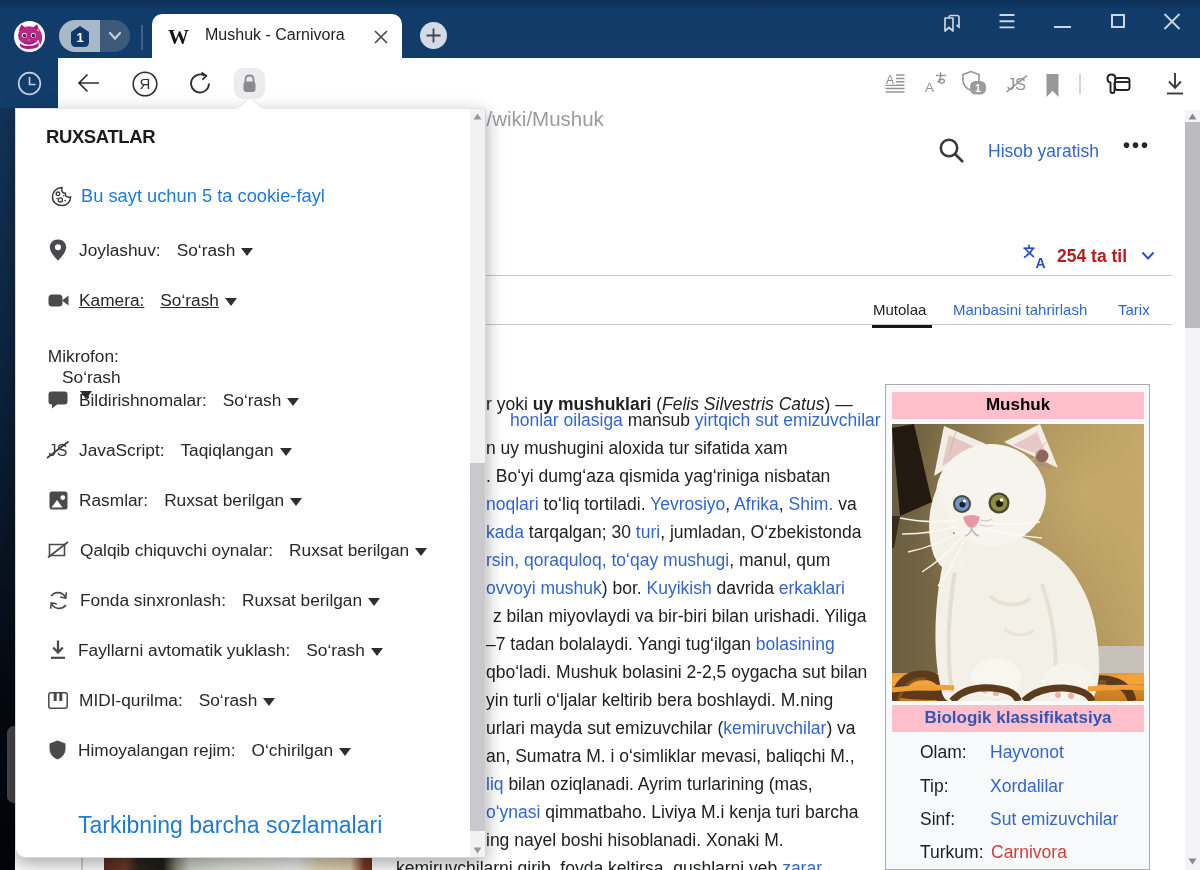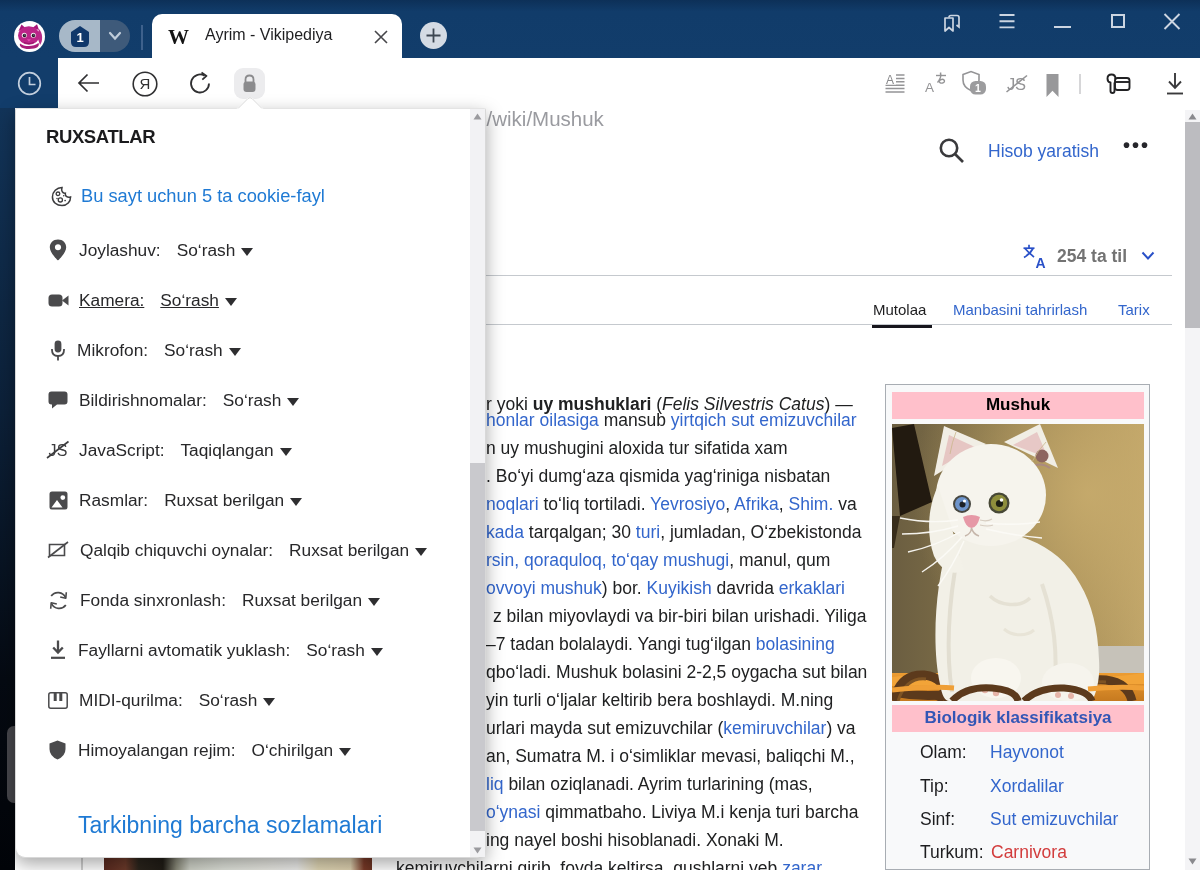--- a/index.html
+++ b/index.html
@@ -56,21 +56,21 @@
   #gscroll { left:1185px; top:110px; width:15px; height:760px; background:#f4f4f6; }
   #gthumb { left:1185px; top:122px; width:15px; height:206px; background:#bcbcc0; }
 </style>
 </head>
 <body>
 <div class="abs" id="topbar"></div>
 <div class="abs" id="clocksq"></div>
 <div class="abs" id="addrbar"></div>
 <div class="abs" id="tab"></div>
 <div class="abs wicon">W</div>
-<div class="abs" id="tabtitle">Ayrim - Vikipediya</div>
+<div class="abs" id="tabtitle">Mushuk - Carnivora</div>
 <svg class="abs" style="left:371px; top:27px;" width="20" height="20" viewBox="0 0 20 20">
   <path d="M4 4 L16 16 M16 4 L4 16" stroke="#46464a" stroke-width="1.6" fill="none"></path>
 </svg>
 
 <svg class="abs" style="left:14px; top:21px;" width="31" height="31" viewBox="0 0 31 31">
   <circle cx="15.5" cy="15.5" r="15.5" fill="#fff"></circle>
   <path d="M25 8 C29 12 29 20 26 24 L23 15 Z" fill="#b82a88"></path>
   <path d="M4.5 10 L7.5 3.5 L12 7.5 Z" fill="#a81678"></path>
   <path d="M18.5 7 L23 3.2 L25 9 Z" fill="#a81678"></path>
   <ellipse cx="14.8" cy="14.5" rx="10.8" ry="9.2" fill="#bb2488"></ellipse>
@@ -185,35 +185,35 @@
 <div class="abs" style="left:1123px; top:134px; font-size:20px; letter-spacing:2px; color:#26262b; font-weight:bold;">•••</div>
 
 <svg class="abs" style="left:1022px; top:244px;" width="27" height="25" viewBox="0 0 27 25">
   <g stroke="#2950c8" stroke-width="1.7" fill="none">
     <path d="M1.5 4.2 H12.5"></path>
     <path d="M7 0.8 V4"></path>
     <path d="M3 4.5 Q7 9 12 13 M11 4.5 Q8.5 9.5 2 13.5"></path>
   </g>
   <text x="18.5" y="23.5" font-size="14" font-weight="bold" fill="#2950c8" text-anchor="middle" font-family="Liberation Sans">A</text>
 </svg>
-<div class="abs" style="left:1057px; top:246px; font-size:17.5px; font-weight:bold; color:#737373;">254 ta til</div>
+<div class="abs" style="left:1057px; top:246px; font-size:17.5px; font-weight:bold; color:#b91c1c;">254 ta til</div>
 <svg class="abs" style="left:1140px; top:250px;" width="16" height="12" viewBox="0 0 16 12">
   <path d="M2.5 2.5 L8 8.5 L13.5 2.5" stroke="#2950c8" stroke-width="2" fill="none"></path>
 </svg>
 
 <div class="abs" id="hr1"></div>
 <div class="abs" id="hr2"></div>
 <div class="abs wtab" style="left:873px; color:#1d1d1f;">Mutolaa</div>
 <div class="abs" id="mutolaa-u"></div>
 <div class="abs wtab bluelink" style="left:953px;">Manbasini tahrirlash</div>
 <div class="abs wtab bluelink" style="left:1118px;">Tarix</div>
 
 <div id="article">
 <div class="abs artline" style="left:486px; top:382px;margin-top:12px;">r yoki <b>uy mushuklari</b> (<i>Felis Silvestris Catus</i>) —</div>
-<div class="abs artline" style="left:486px; top:410px;"><span class="bluelink">honlar oilasiga</span> mansub <span class="bluelink">yirtqich sut emizuvchilar</span></div>
+<div class="abs artline" style="left:486px; top:410px;padding-left:24px;"><span class="bluelink">honlar oilasiga</span> mansub <span class="bluelink">yirtqich sut emizuvchilar</span></div>
 <div class="abs artline" style="left:486px; top:438px;">n uy mushugini aloxida tur sifatida xam</div>
 <div class="abs artline" style="left:486px; top:466px;">. Boʻyi dumgʻaza qismida yagʻriniga nisbatan</div>
 <div class="abs artline" style="left:486px; top:494px;"><span class="bluelink">noqlari</span> toʻliq tortiladi. <span class="bluelink">Yevrosiyo</span>, <span class="bluelink">Afrika</span>, <span class="bluelink">Shim.</span> va</div>
 <div class="abs artline" style="left:486px; top:522px;"><span class="bluelink">kada</span> tarqalgan; 30 <span class="bluelink">turi</span>, jumladan, Oʻzbekistonda</div>
 <div class="abs artline" style="left:486px; top:550px;"><span class="bluelink">rsin, qoraquloq, toʻqay mushugi</span>, manul, qum</div>
 <div class="abs artline" style="left:486px; top:578px;"><span class="bluelink">ovvoyi mushuk</span>) bor. <span class="bluelink">Kuyikish</span> davrida <span class="bluelink">erkaklari</span></div>
 <div class="abs artline" style="left:486px; top:606px;margin-left:7px;">z bilan miyovlaydi va bir-biri bilan urishadi. Yiliga</div>
 <div class="abs artline" style="left:486px; top:634px;">–7 tadan bolalaydi. Yangi tugʻilgan <span class="bluelink">bolasining</span></div>
 <div class="abs artline" style="left:486px; top:662px;">qboʻladi. Mushuk bolasini 2-2,5 oygacha sut bilan</div>
 <div class="abs artline" style="left:486px; top:690px;">yin turli oʻljalar keltirib bera boshlaydi. M.ning</div>
@@ -361,21 +361,21 @@
 <svg width="18" height="22" viewBox="0 0 18 22" style="margin-left:3px; margin-right:12px;">
   <path d="M9 0.5 C4 0.5 0.8 4 0.8 8.3 C0.8 14 9 21.5 9 21.5 C9 21.5 17.2 14 17.2 8.3 C17.2 4 14 0.5 9 0.5 Z M9 11.2 C7.2 11.2 5.9 9.9 5.9 8.2 C5.9 6.5 7.2 5.2 9 5.2 C10.8 5.2 12.1 6.5 12.1 8.2 C12.1 9.9 10.8 11.2 9 11.2 Z" fill="#4a4a4c"></path>
 </svg>Joylashuv:<span class="pval">Soʻrash</span><span class="tri"></span></div>
 
 <div class="abs prow" style="top:288px;text-decoration:underline;">
 <svg width="21" height="13" viewBox="0 0 21 13" style="margin-left:2px; margin-right:10px;">
   <rect x="0.5" y="0.5" width="14" height="12" rx="3.5" fill="#4a4a4c"></rect>
   <path d="M14 6.5 L20.5 1.5 V11.5 Z" fill="#4a4a4c"></path>
 </svg>Kamera:<span class="pval">Soʻrash</span><span class="tri"></span></div>
 
-<div class="abs prow" style="top:338px;">
+<div class="abs prow" style="top:346px;flex-direction:column;">
 <svg width="14" height="21" viewBox="0 0 14 21" style="margin-left:5px; margin-right:12px;">
   <rect x="3.6" y="0.5" width="6.8" height="12" rx="3.4" fill="#4a4a4c"></rect>
   <path d="M1 9 V10 C1 13.8 3.5 16 7 16 C10.5 16 13 13.8 13 10 V9" fill="none" stroke="#4a4a4c" stroke-width="1.8"></path>
   <path d="M7 16 V20.5" stroke="#4a4a4c" stroke-width="1.8"></path>
 </svg>Mikrofon:<span class="pval">Soʻrash</span><span class="tri"></span></div>
 
 <div class="abs prow" style="top:388px;">
 <svg width="20" height="18" viewBox="0 0 20 18" style="margin-left:2px; margin-right:11px;">
   <path d="M3.5 0.5 H16.5 Q19.5 0.5 19.5 3.5 V10.5 Q19.5 13.5 16.5 13.5 H9 L4 17.5 V13.5 H3.5 Q0.5 13.5 0.5 10.5 V3.5 Q0.5 0.5 3.5 0.5 Z" fill="#4a4a4c"></path>
 </svg>Bildirishnomalar:<span class="pval">Soʻrash</span><span class="tri"></span></div>

